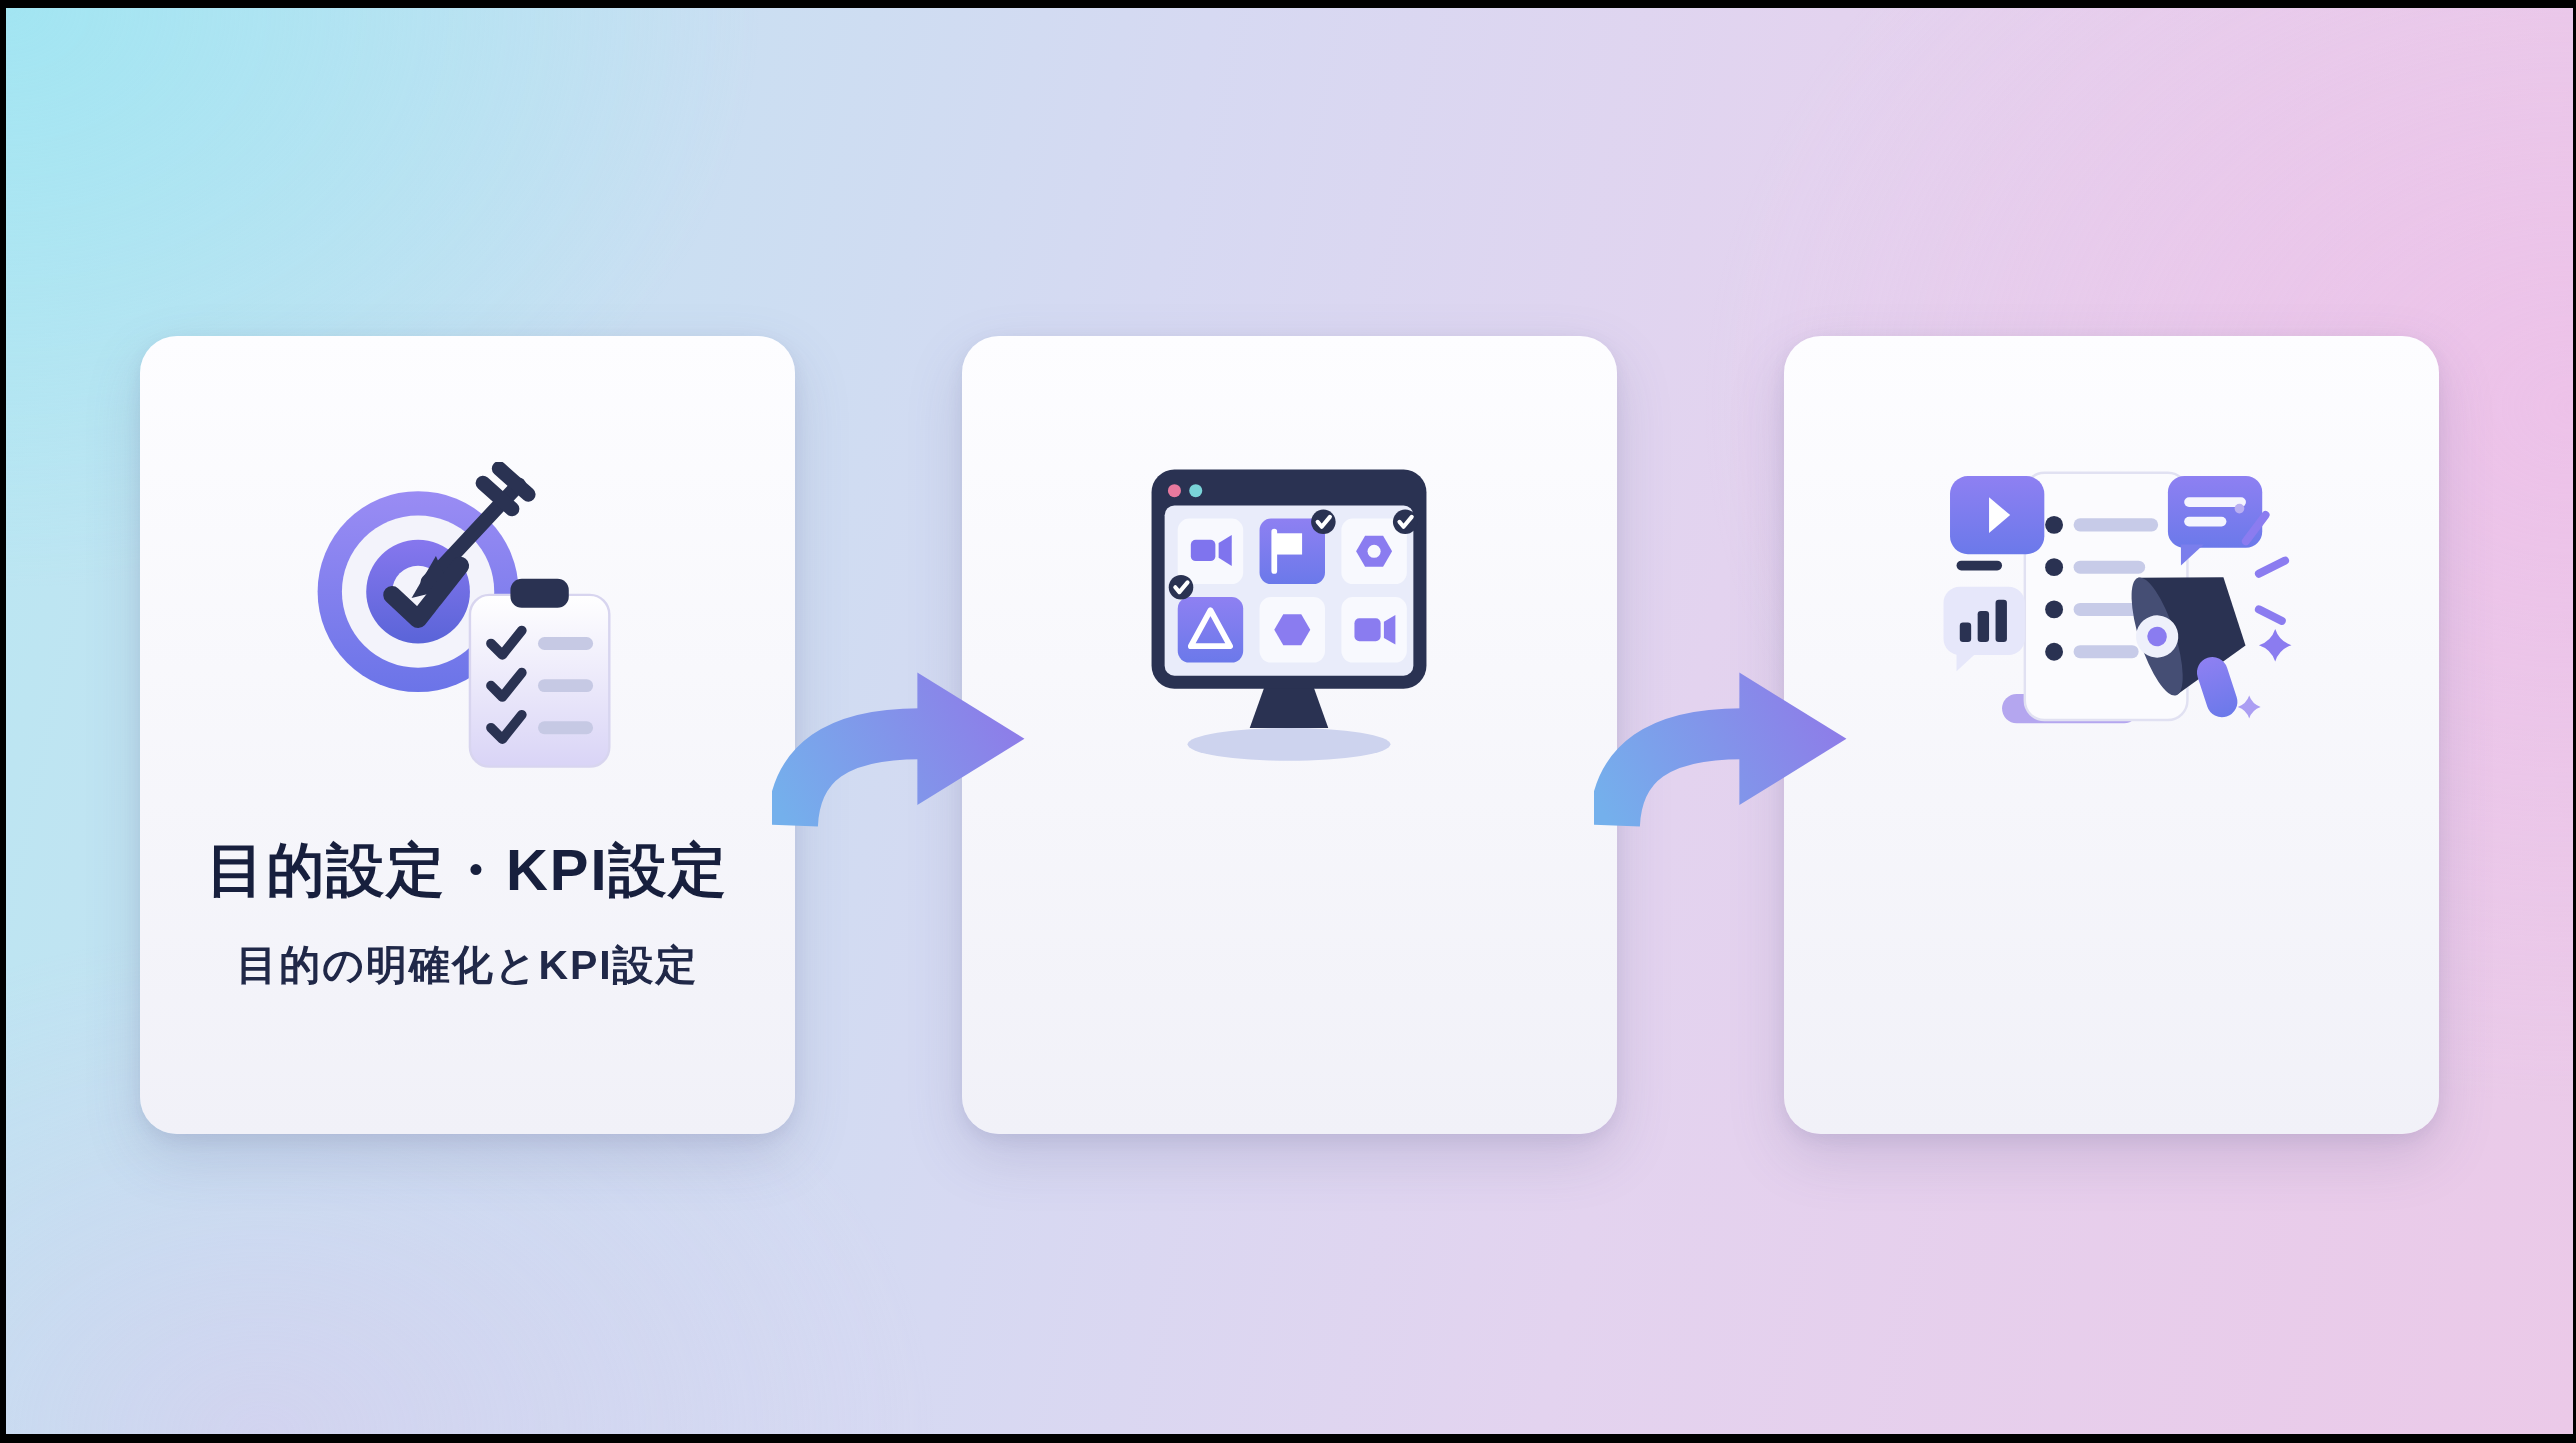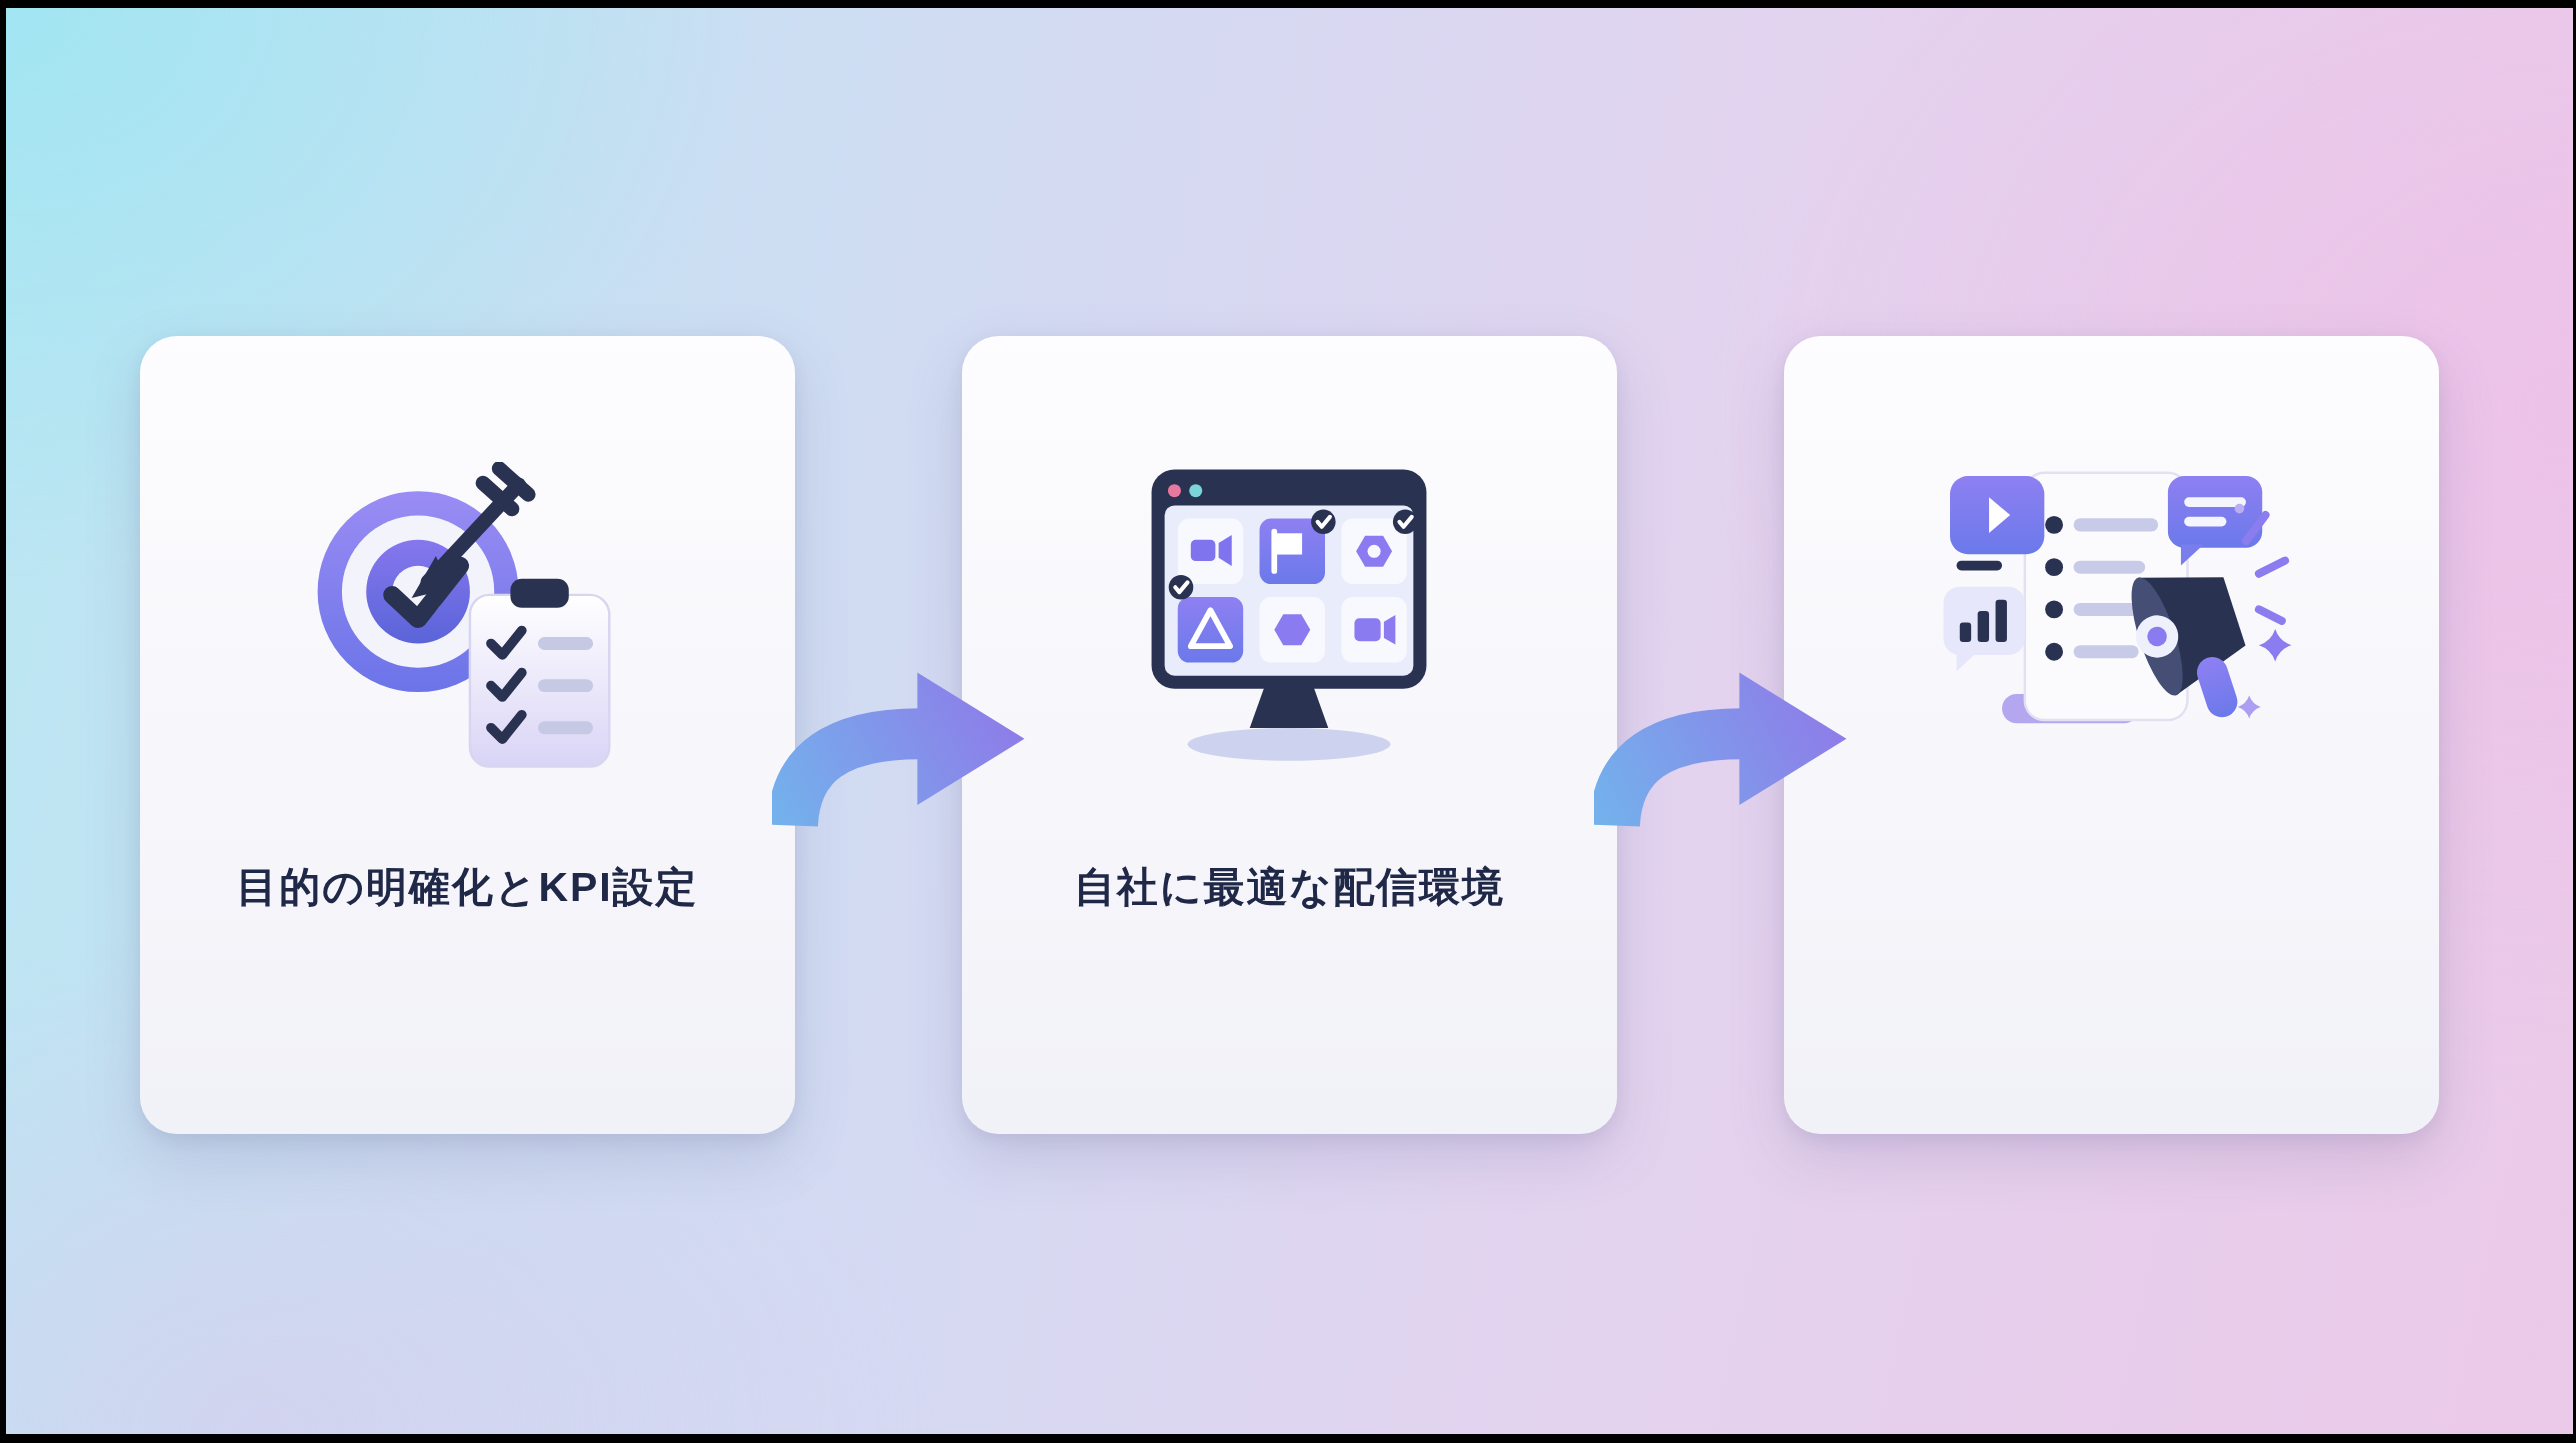--- a/index.html
+++ b/index.html
@@ -91,20 +91,21 @@
           <rect x="104" y="82" width="86" height="106" rx="12" fill="url(#t-g3)" stroke="#d8d5ef" stroke-width="1.5"></rect>
           <rect x="129" y="72" width="36" height="18" rx="7" fill="#2a3252"></rect>
           <path d="M 117 112 l 7 7 l 12 -15" fill="none" stroke="#2a3252" stroke-width="6" stroke-linecap="round" stroke-linejoin="round"></path>
           <rect x="146" y="108" width="34" height="8" rx="4" fill="#c6c9e4"></rect>
           <path d="M 117 138 l 7 7 l 12 -15" fill="none" stroke="#2a3252" stroke-width="6" stroke-linecap="round" stroke-linejoin="round"></path>
           <rect x="146" y="134" width="34" height="8" rx="4" fill="#c6c9e4"></rect>
           <path d="M 117 164 l 7 7 l 12 -15" fill="none" stroke="#2a3252" stroke-width="6" stroke-linecap="round" stroke-linejoin="round"></path>
           <rect x="146" y="160" width="34" height="8" rx="4" fill="#c6c9e4"></rect>
         </svg>
       </div>
+      <div class="title">目的設定・KPI設定</div>
       <div class="subtitle">目的の明確化とKPI設定</div>
     </div>
 
     <div class="card">
       <div class="icon-box">
         <svg width="360" height="328" viewBox="0 0 220 200">
           <defs>
             <linearGradient id="m-g1" x1="0" y1="0" x2="0" y2="1">
               <stop offset="0" stop-color="#8e80f2"></stop>
                 <stop offset="1" stop-color="#6b79ea"></stop>
@@ -144,21 +145,20 @@
           <g>
             <circle cx="131" cy="40" r="7.5" fill="#2a3252"></circle>
             <path d="M 127.5 40 l 2.5 3 l 5 -6" fill="none" stroke="#ffffff" stroke-width="2.5" stroke-linecap="round" stroke-linejoin="round"></path>
           </g>
           <g>
             <circle cx="181" cy="40" r="7.5" fill="#2a3252"></circle>
             <path d="M 177.5 40 l 2.5 3 l 5 -6" fill="none" stroke="#ffffff" stroke-width="2.5" stroke-linecap="round" stroke-linejoin="round"></path>
           </g>
         </svg>
       </div>
-      <div class="subtitle">自社に最適な配信環境</div>
     </div>
 
     <div class="card">
       <div class="icon-box">
         <svg width="374" height="334" viewBox="0 0 230 205">
           <defs>
             <linearGradient id="p-g1" x1="0" y1="0" x2="0" y2="1">
               <stop offset="0" stop-color="#8e80f2"></stop>
                 <stop offset="1" stop-color="#6b79ea"></stop>
             </linearGradient>

